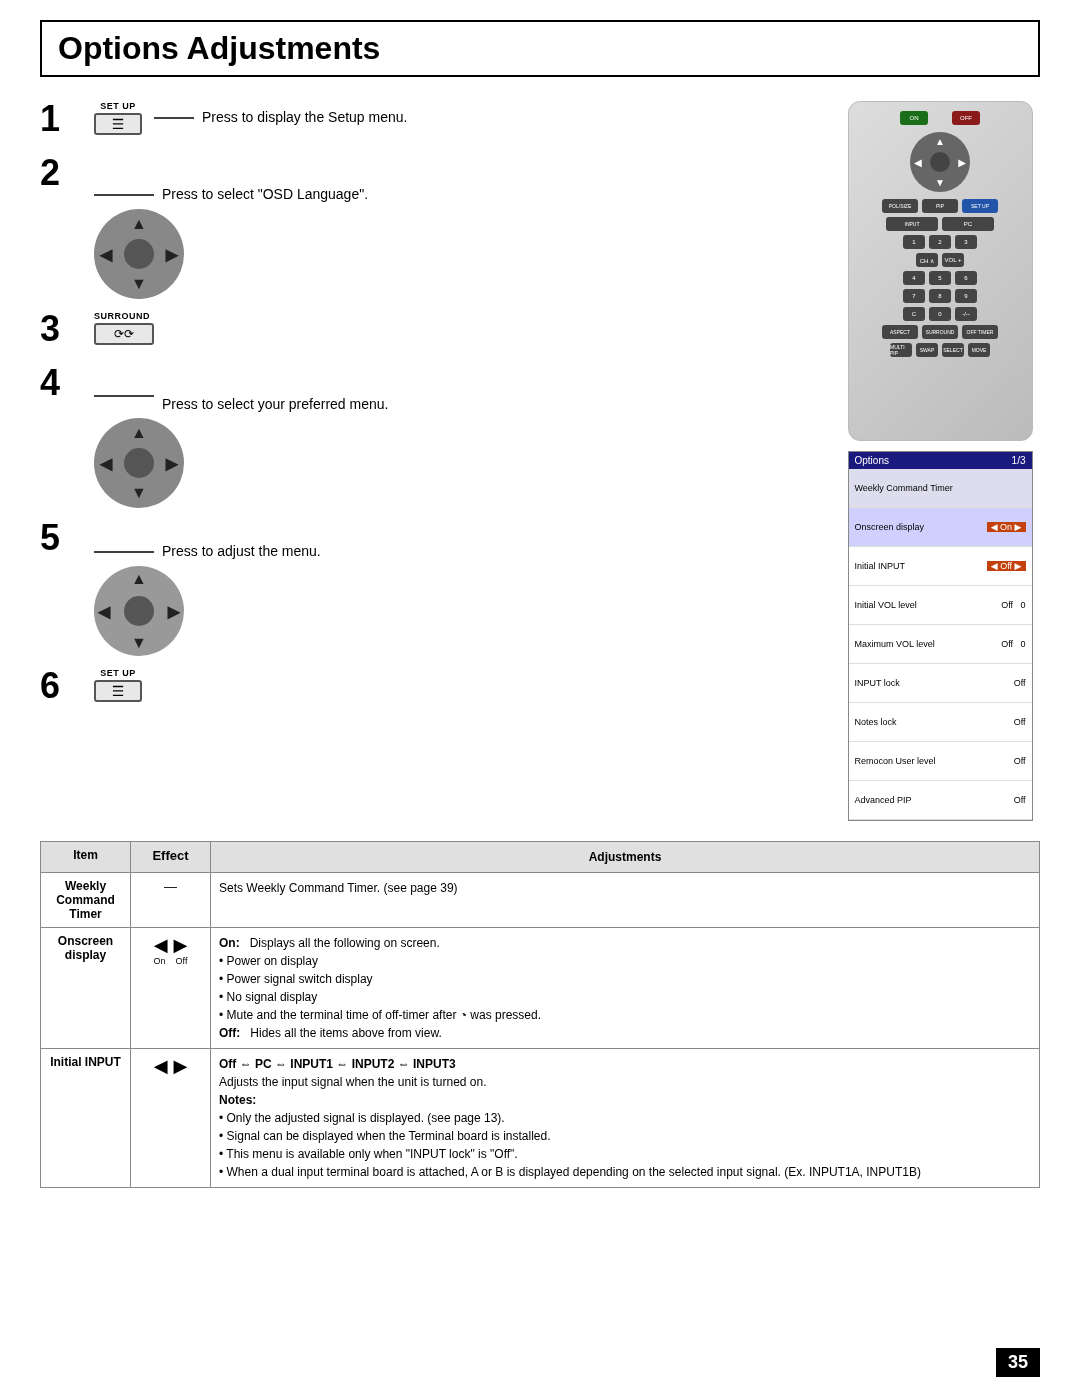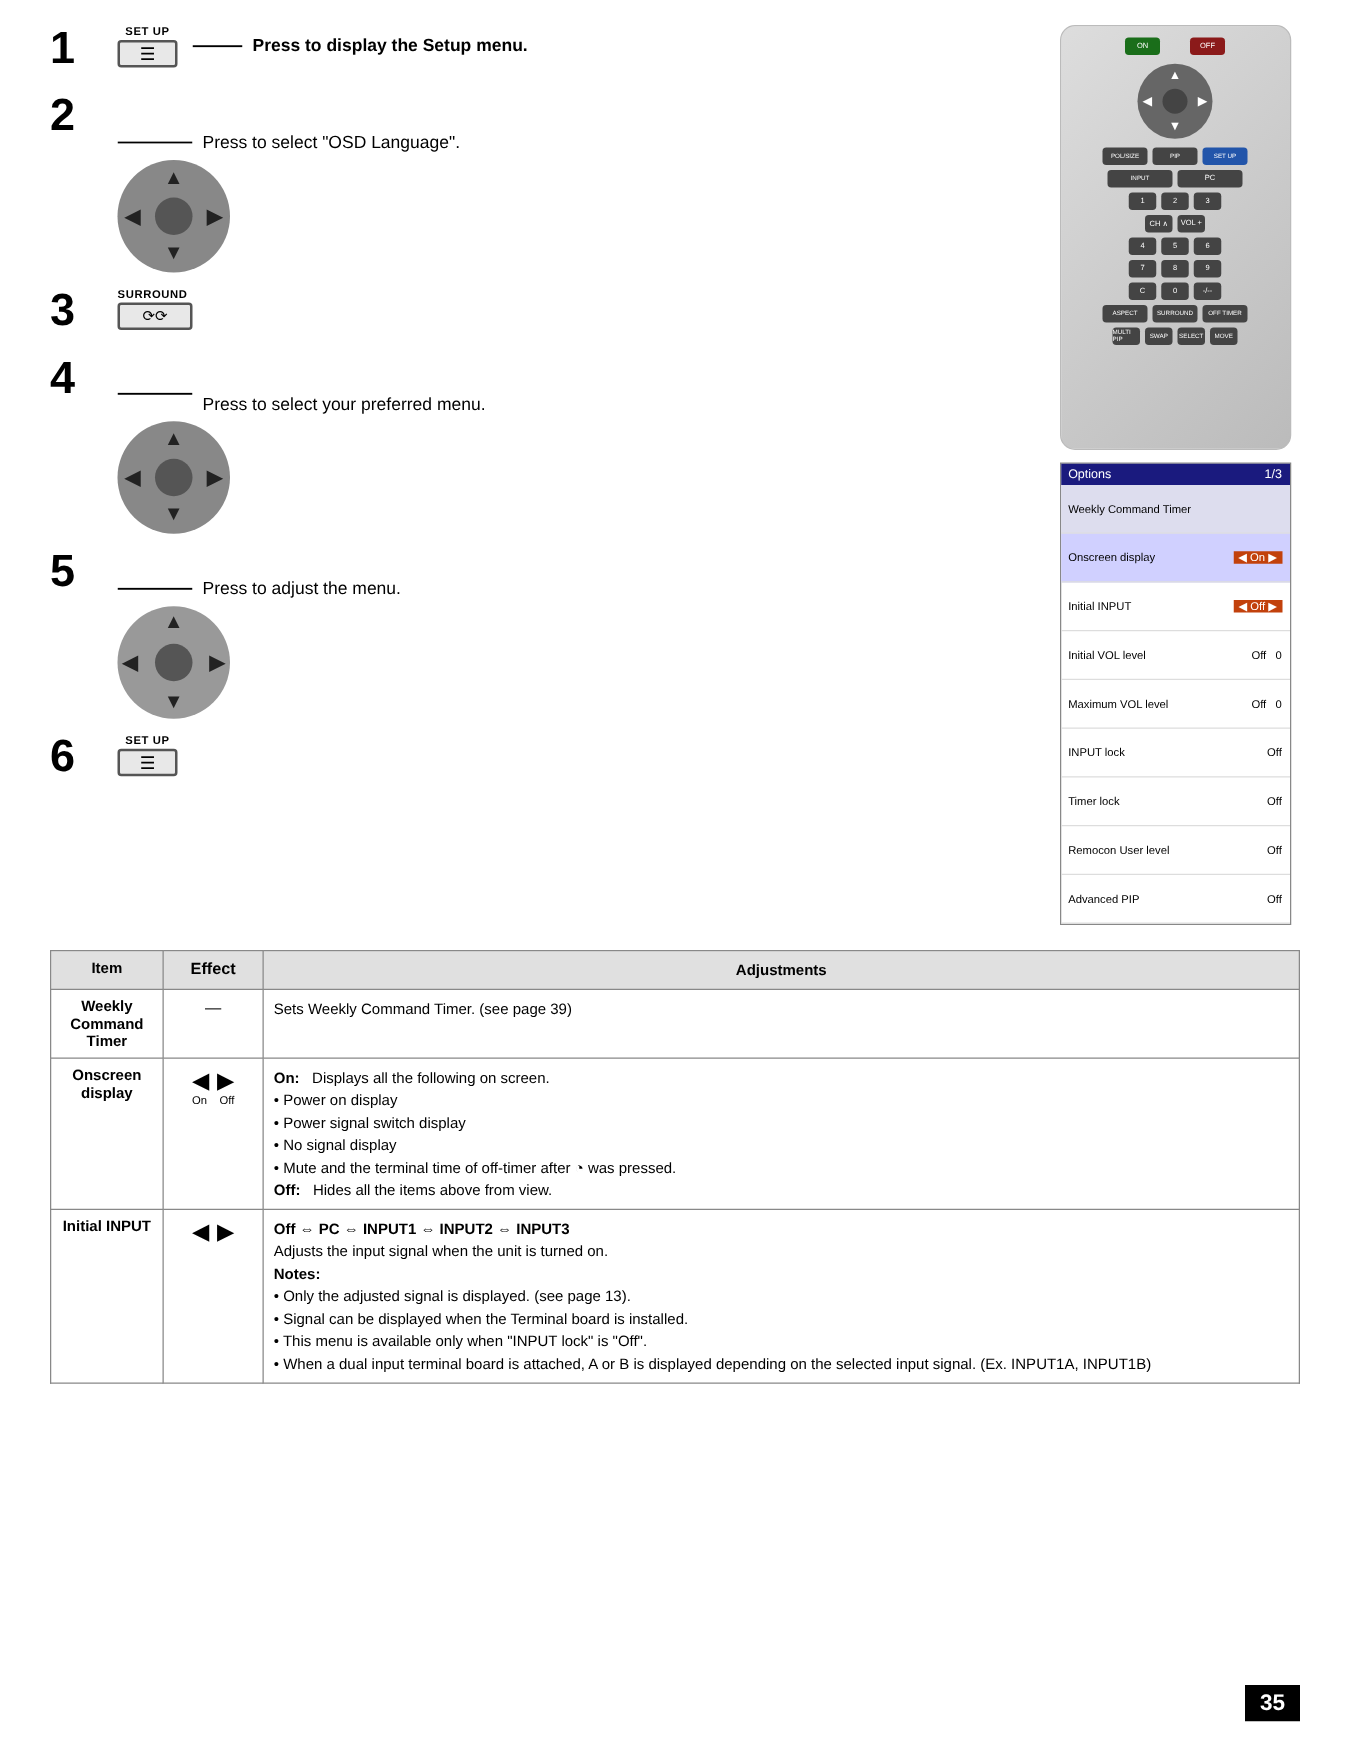--- a/index.html
+++ b/index.html
@@ -268,33 +268,34 @@
       color: #fff;
       background: #000;
       padding: 4px 12px;
     }
   </style>
 </head>
 <body>
 
 <div class="page-container">
   
+  <div class="page-title">Options Adjustments</div>
 
   <div class="main-content">
 
     <div class="left-section">
 
       <div class="step">
         <div class="step-number">1</div>
         <div class="step-content">
           <div class="btn-illustration">
             <span class="btn-label">SET UP</span>
             <div class="btn-rect">☰</div>
           </div>
-          <div style="display:flex;align-items:center;gap:8px;font-weight:bold;">
+          <div style="display:flex;align-items:center;gap:8px;">
             <svg width="40" height="2">
                 <line x1="0" y1="1" x2="40" y2="1" stroke="#000" stroke-width="1.5"></line>
               </svg>
             <span class="step-text">Press to display the Setup menu.</span>
           </div>
         </div>
       </div>
 
       <div class="step" style="margin-bottom:4px;">
         <div class="step-number">2</div>
@@ -477,21 +478,21 @@
           <span class="row-label">Maximum VOL level</span>
           <span class="row-val-plain">Off &nbsp; 0</span>
         </div>
 
         <div class="options-menu-row">
           <span class="row-label">INPUT lock</span>
           <span class="row-val-plain">Off</span>
         </div>
 
         <div class="options-menu-row">
-          <span class="row-label">Timer lock</span>
+          <span class="row-label">Notes lock</span>
           <span class="row-val-plain">Off</span>
         </div>
 
         <div class="options-menu-row">
           <span class="row-label">Remocon User level</span>
           <span class="row-val-plain">Off</span>
         </div>
 
         <div class="options-menu-row">
           <span class="row-label">Advanced PIP</span>

